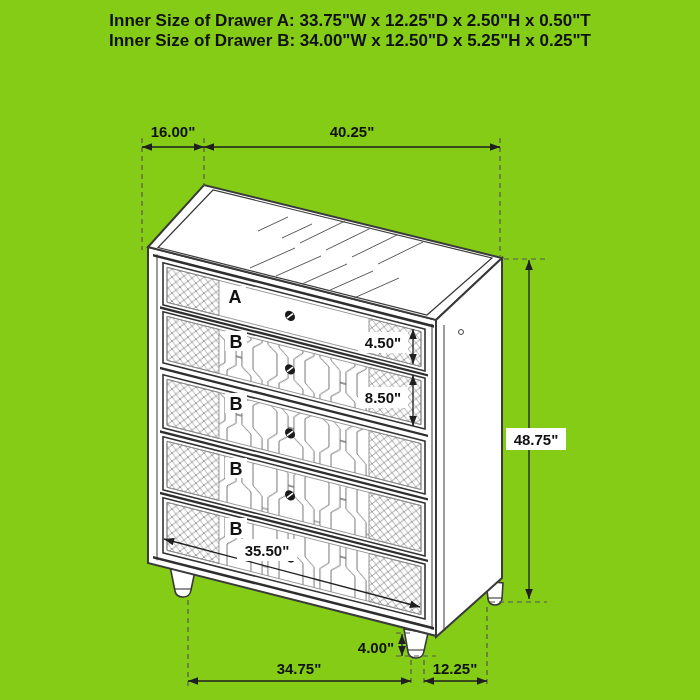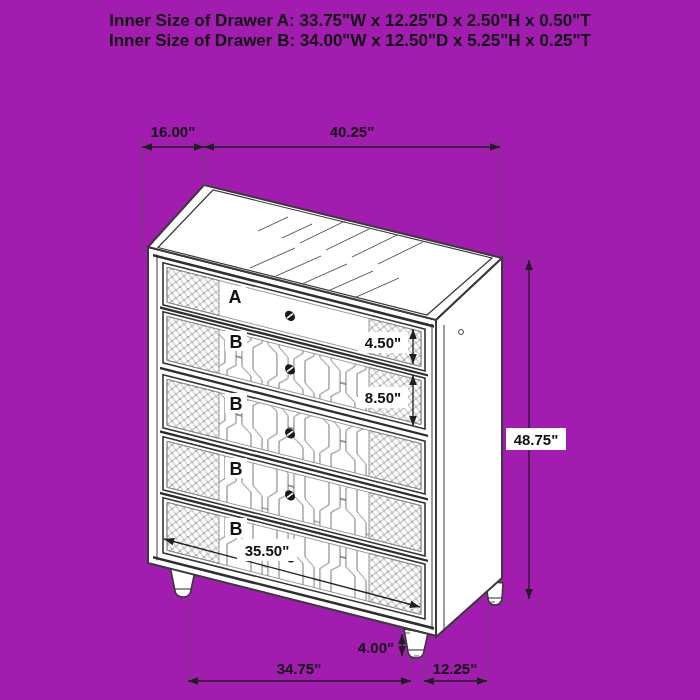--- a/index.html
+++ b/index.html
@@ -1,19 +1,19 @@
 <!DOCTYPE html>
 <html><head>
 <meta charset="utf-8">
 <style>
   html,body{margin:0;padding:0;background:#ffffff;}
   .stage{
     position:relative;
     width:700px;height:700px;
-    background:#a21caf;
+    background:#84cc16;
     font-family:"Liberation Sans", sans-serif;
     overflow:hidden;
   }
   svg text{
     font-family:"Liberation Sans", sans-serif;
     font-weight:bold;
     fill:#111111;
   }
   .hdr{font-size:17px;}
   .dim{font-size:15px;}

